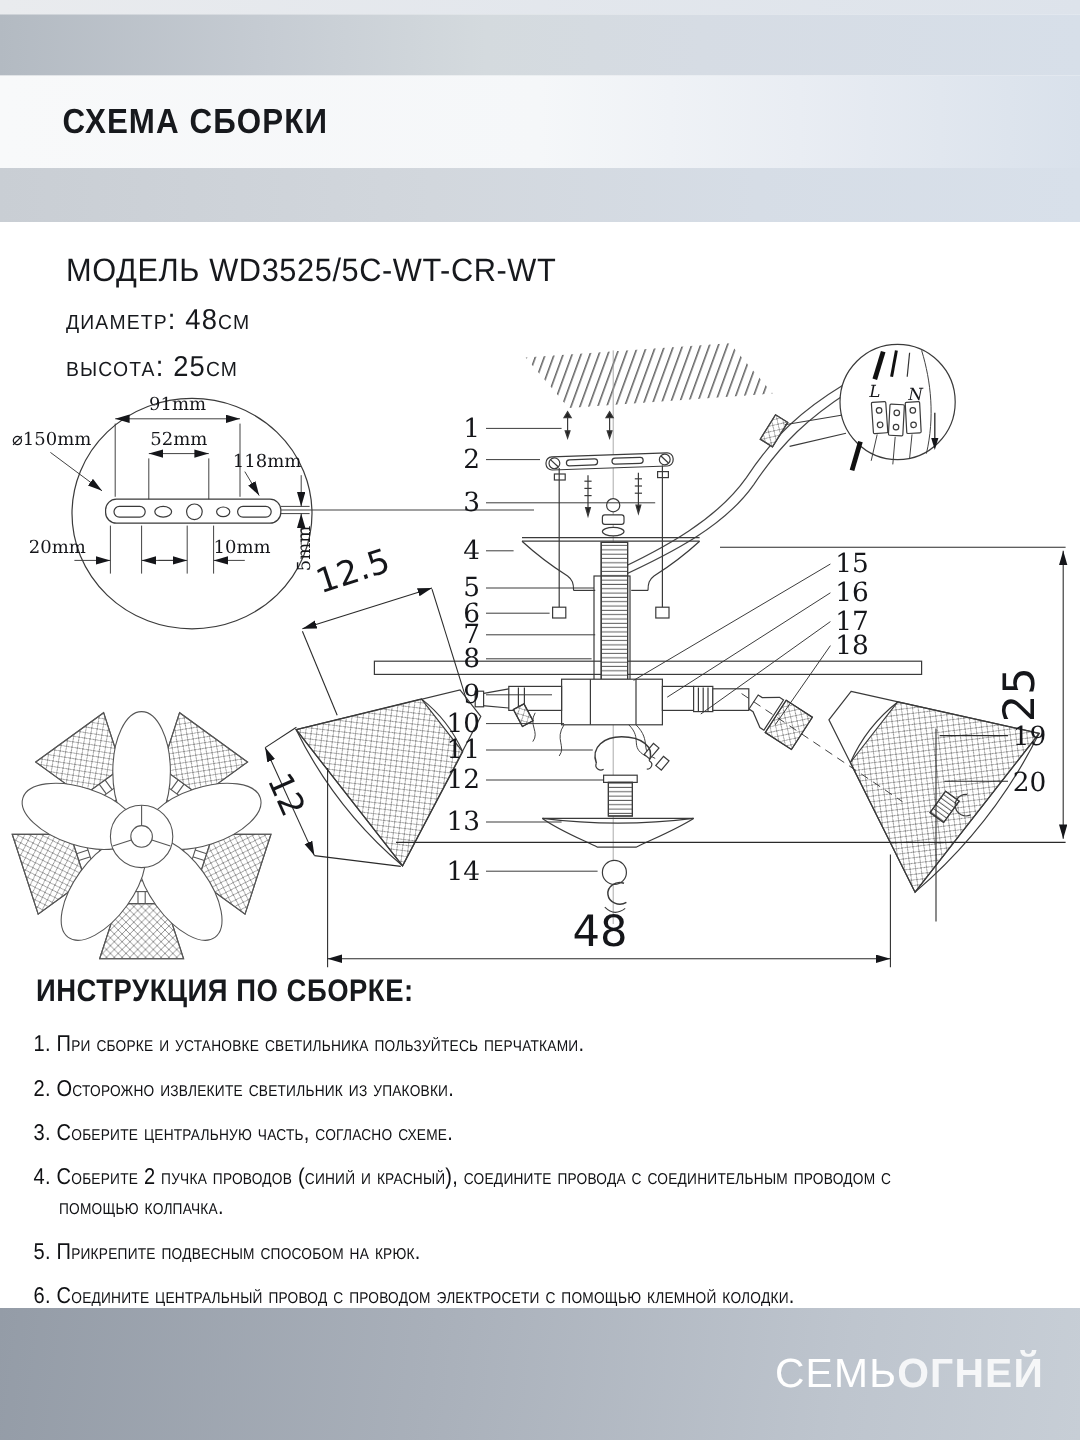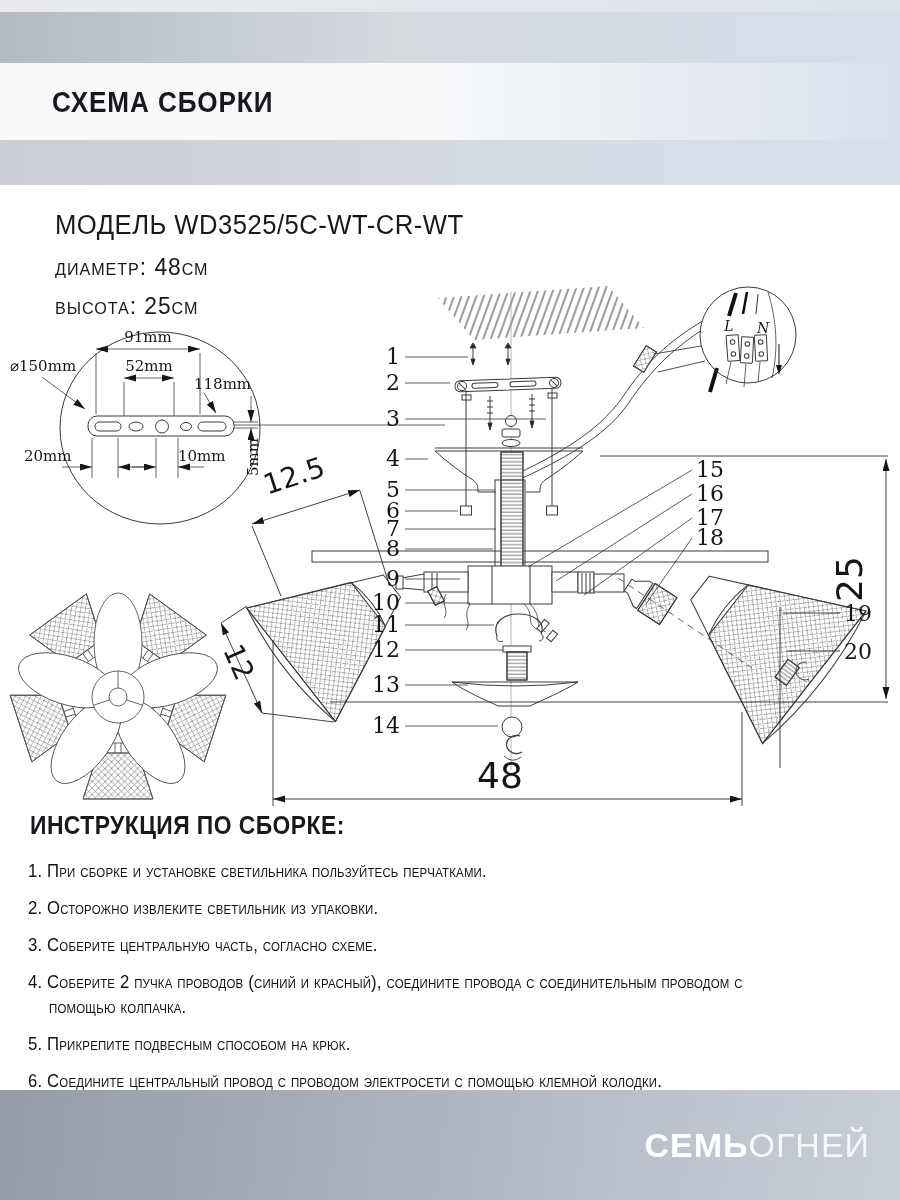--- a/index.html
+++ b/index.html
@@ -19,22 +19,22 @@
   #diagram-svg{position:absolute;left:0;top:185px}
   #instructions-title{position:absolute;left:30px;top:810px;font-size:26px;font-weight:700;letter-spacing:.5px;
                       transform:scaleX(.88);transform-origin:left top;white-space:nowrap}
   #instructions-list{position:absolute;left:28px;top:858px;width:880px;font-size:19px;font-variant:small-caps;
                      color:#101114;letter-spacing:.2px;transform:scaleX(.88);transform-origin:left top}
   .instr-item{margin-bottom:12px;padding-left:24px;text-indent:-24px;line-height:1.32}
   #footer{position:absolute;left:0;top:1090px;width:900px;height:110px;box-sizing:border-box;
           background:linear-gradient(97deg,#949ca7 0%,#a9b0ba 40%,#bec5ce 78%,#c7ced6 100%);
           display:flex;align-items:center;justify-content:flex-end;padding-right:30px}
   #brand{font-size:34px;color:#fff;letter-spacing:1px;white-space:nowrap}
-  #brand-bold{font-weight:700}
-  #brand-light{font-weight:400;opacity:.85}
+  #brand-bold{font-weight:400}
+  #brand-light{font-weight:700;opacity:.85}
   text{fill:#15161a}
   .ser{font-family:"DejaVu Serif",serif}
   .sans{font-family:"DejaVu Sans",sans-serif}
 </style>
 </head>
 <body>
 
 <div class="band" id="band-top"></div>
 <div class="band" id="band-silver"></div>
 <div class="band" id="band-white"></div>

